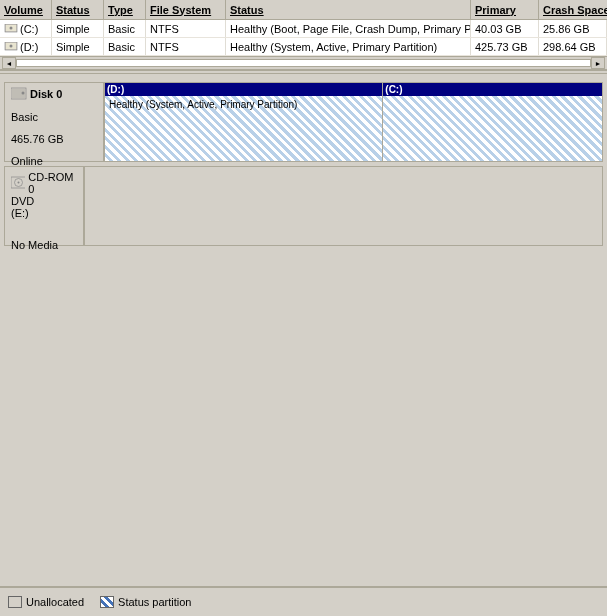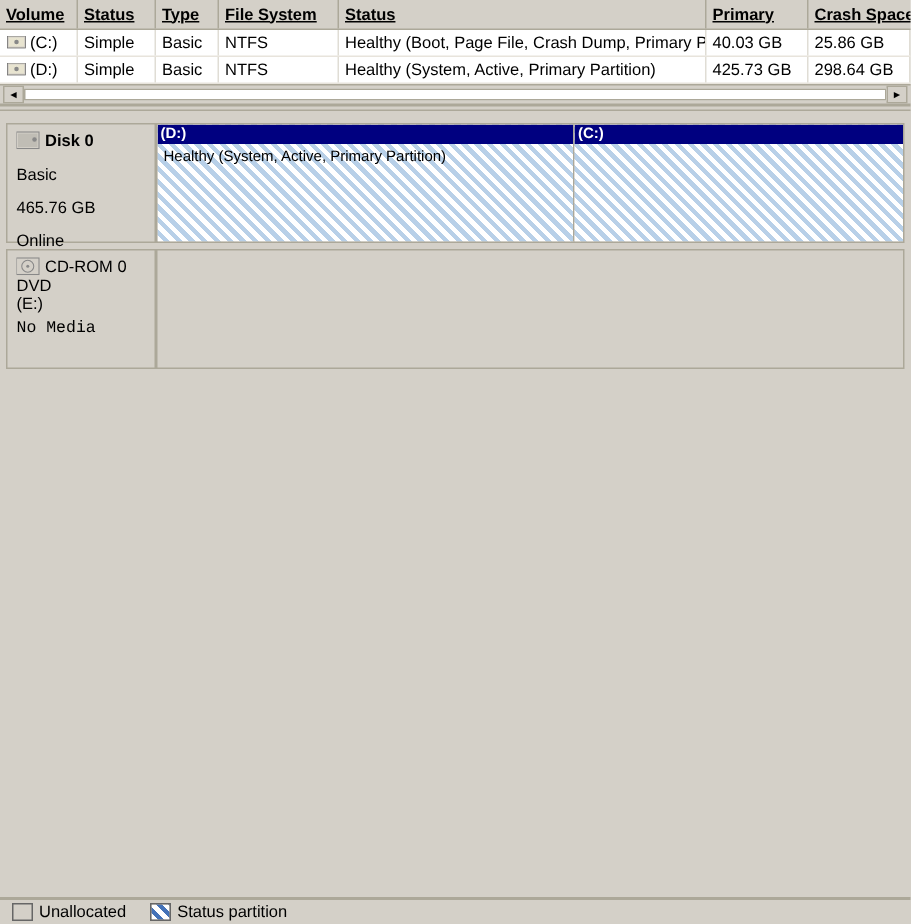--- a/index.html
+++ b/index.html
@@ -177,41 +177,41 @@
       flex: 0 0 44%;
     }
 
     .cdrom-section {
       display: flex;
       margin: 0 2px 4px 2px;
       height: 80px;
     }
 
     .cdrom-label {
-      width: 100px;
+      width: 80px;
       background: #d4d0c8;
       border: 1px solid #aca899;
       padding: 4px 6px;
       font-size: 11px;
       flex-shrink: 0;
     }
 
     .cdrom-content {
       flex: 1;
       background: #d4d0c8;
       border: 1px solid #aca899;
     }
 
     
     .legend-bar {
       position: absolute;
       bottom: 0;
       left: 0;
       right: 0;
-      height: 18px;
+      height: 30px;
       background: #d4d0c8;
       border-top: 2px solid #aca899;
       display: flex;
       align-items: center;
       padding: 0 8px;
       gap: 16px;
     }
 
     .legend-item {
       display: flex;
@@ -351,21 +351,21 @@
         <div style="display:flex;align-items:center;">
           <svg width="16" height="14" style="margin-right:3px">
             <rect x="0" y="1" width="15" height="11" fill="#d4d0c8" stroke="#888" stroke-width="0.7"></rect>
             <circle cx="7.5" cy="6.5" r="4" fill="none" stroke="#888" stroke-width="0.7"></circle>
             <circle cx="7.5" cy="6.5" r="1" fill="#888"></circle>
           </svg>
           <span class="disk-title">CD-ROM 0</span>
         </div>
         <div>DVD</div>
         <div>(E:)</div>
-        <div style="margin-top:4px;font-family:Liberation Mono, monospace;">No Media</div>
+        <div style="margin-top:20px;">No Media</div>
       </div>
       <div class="cdrom-content"></div>
     </div>
 
   </div>
 
   <div class="legend-bar">
     <div class="legend-item">
       <div class="legend-box legend-unalloc"></div>
       <span>Unallocated</span>

